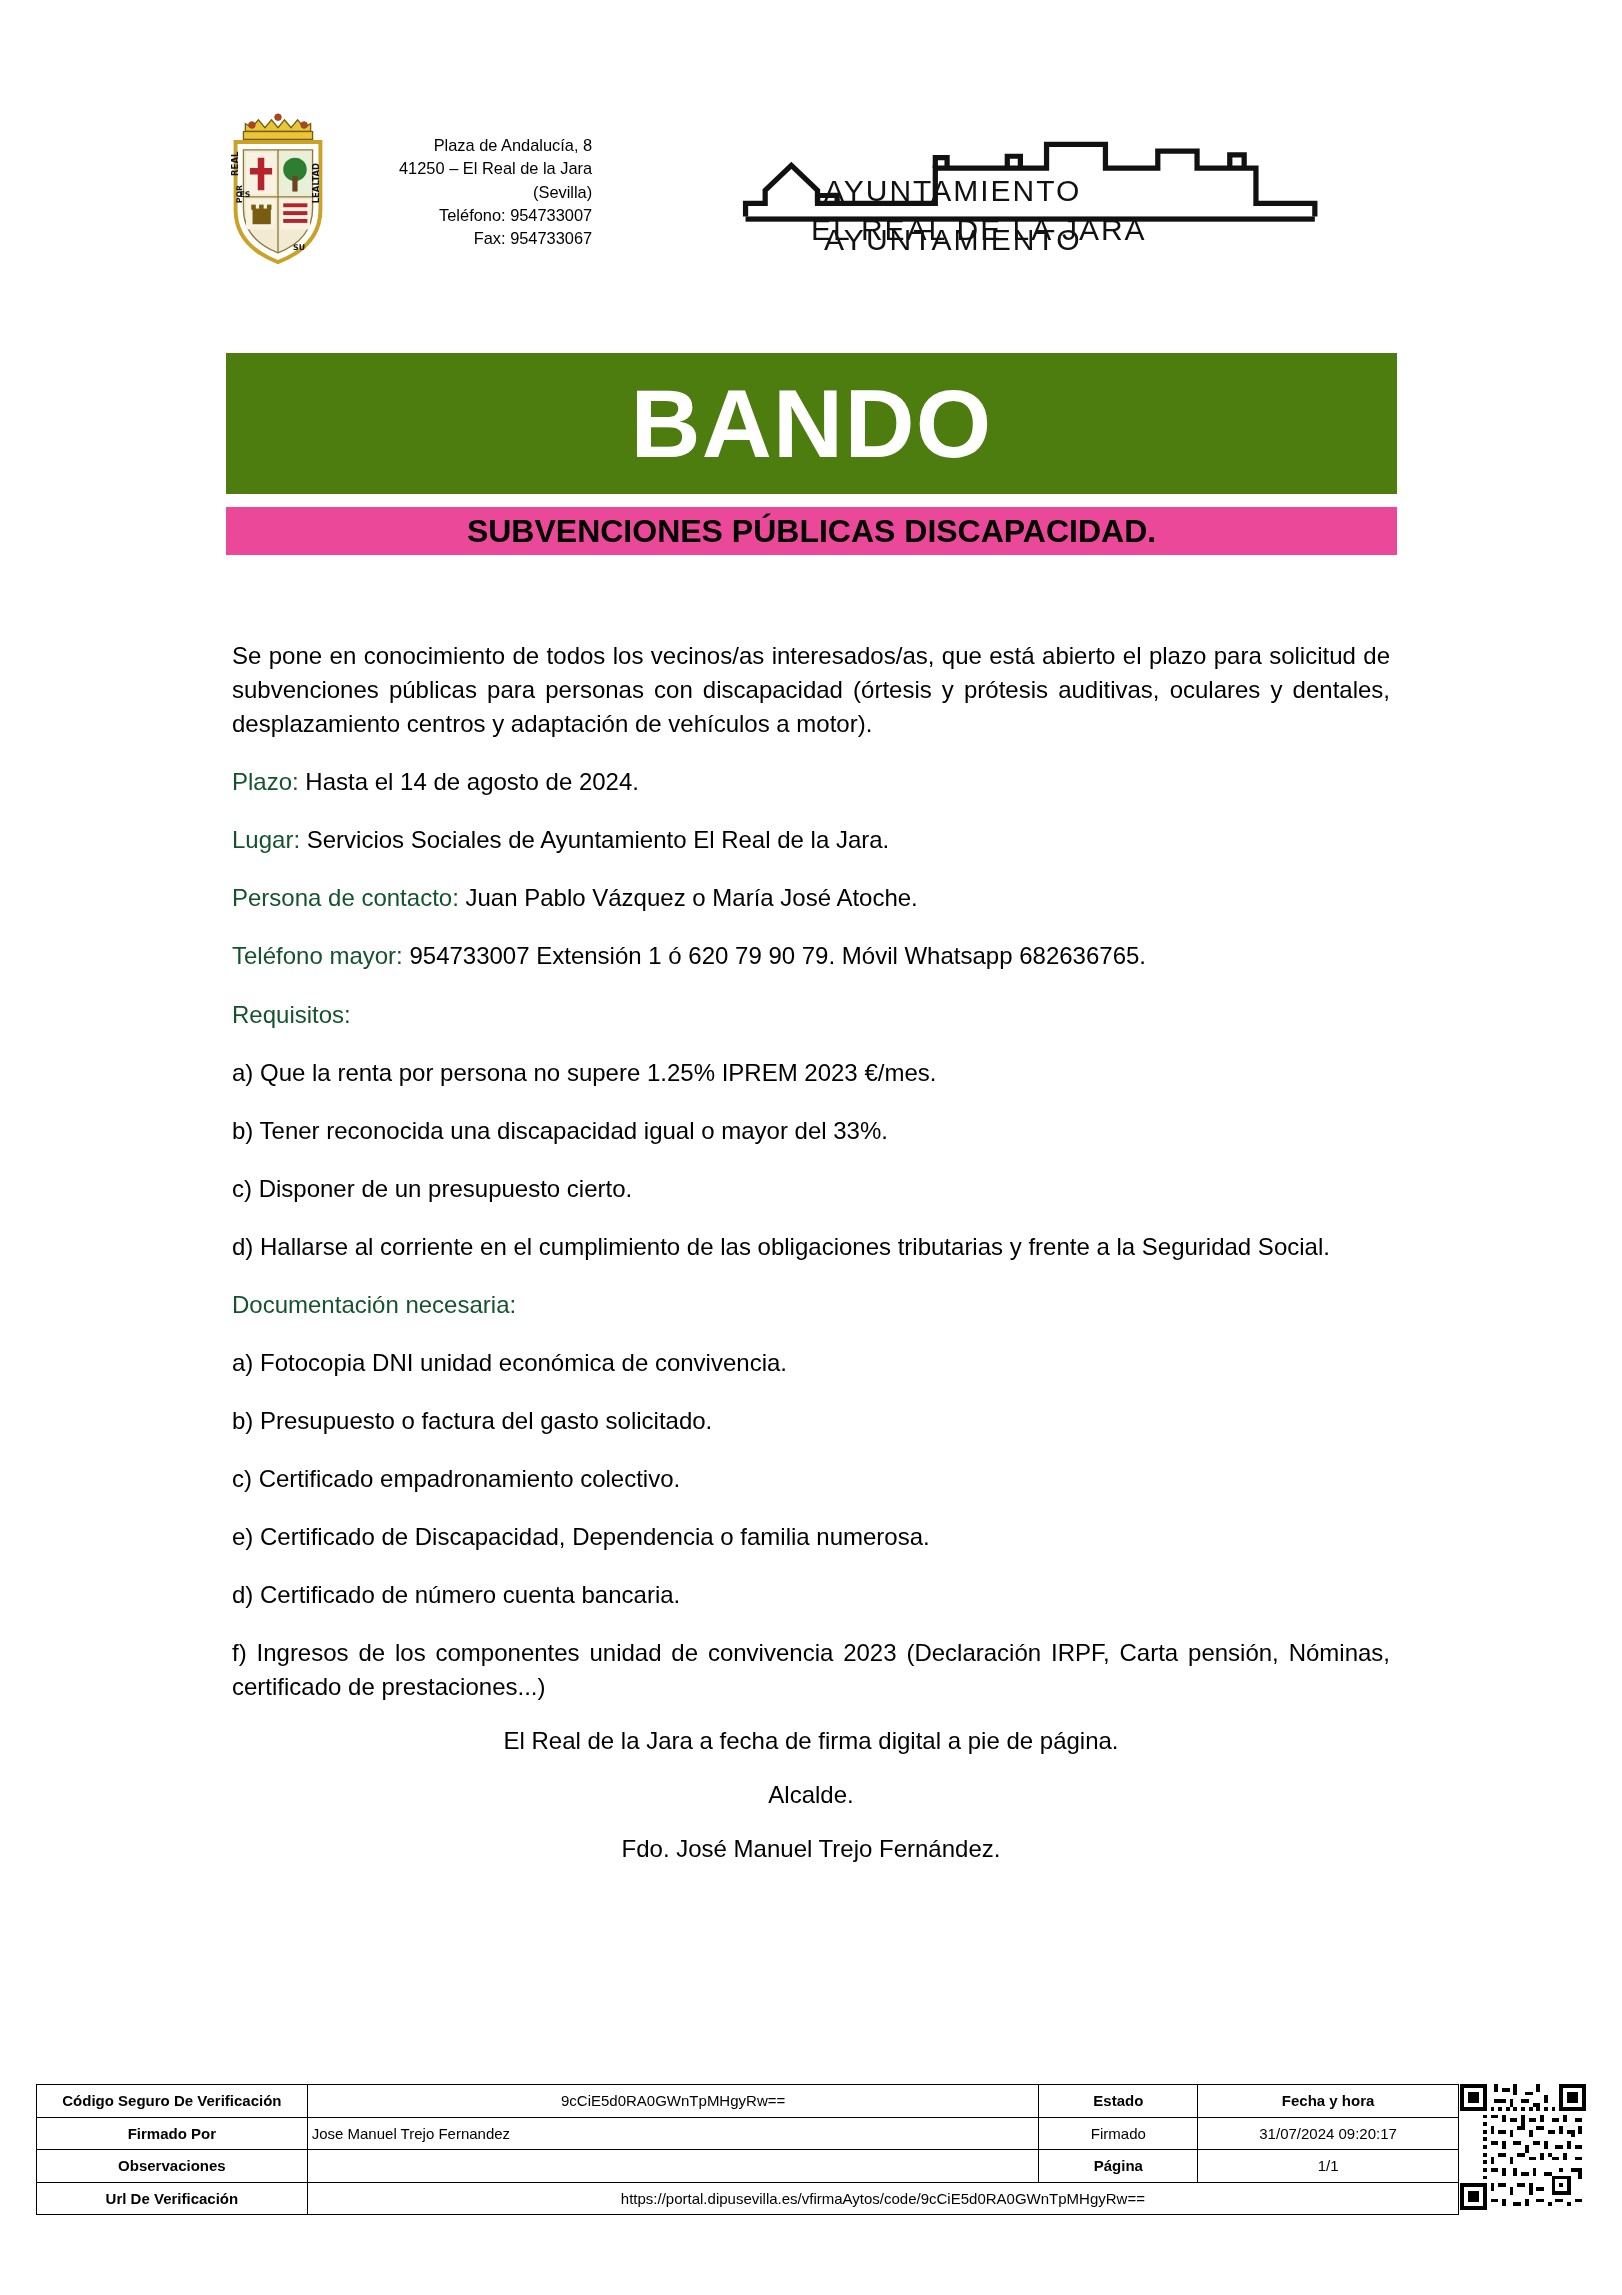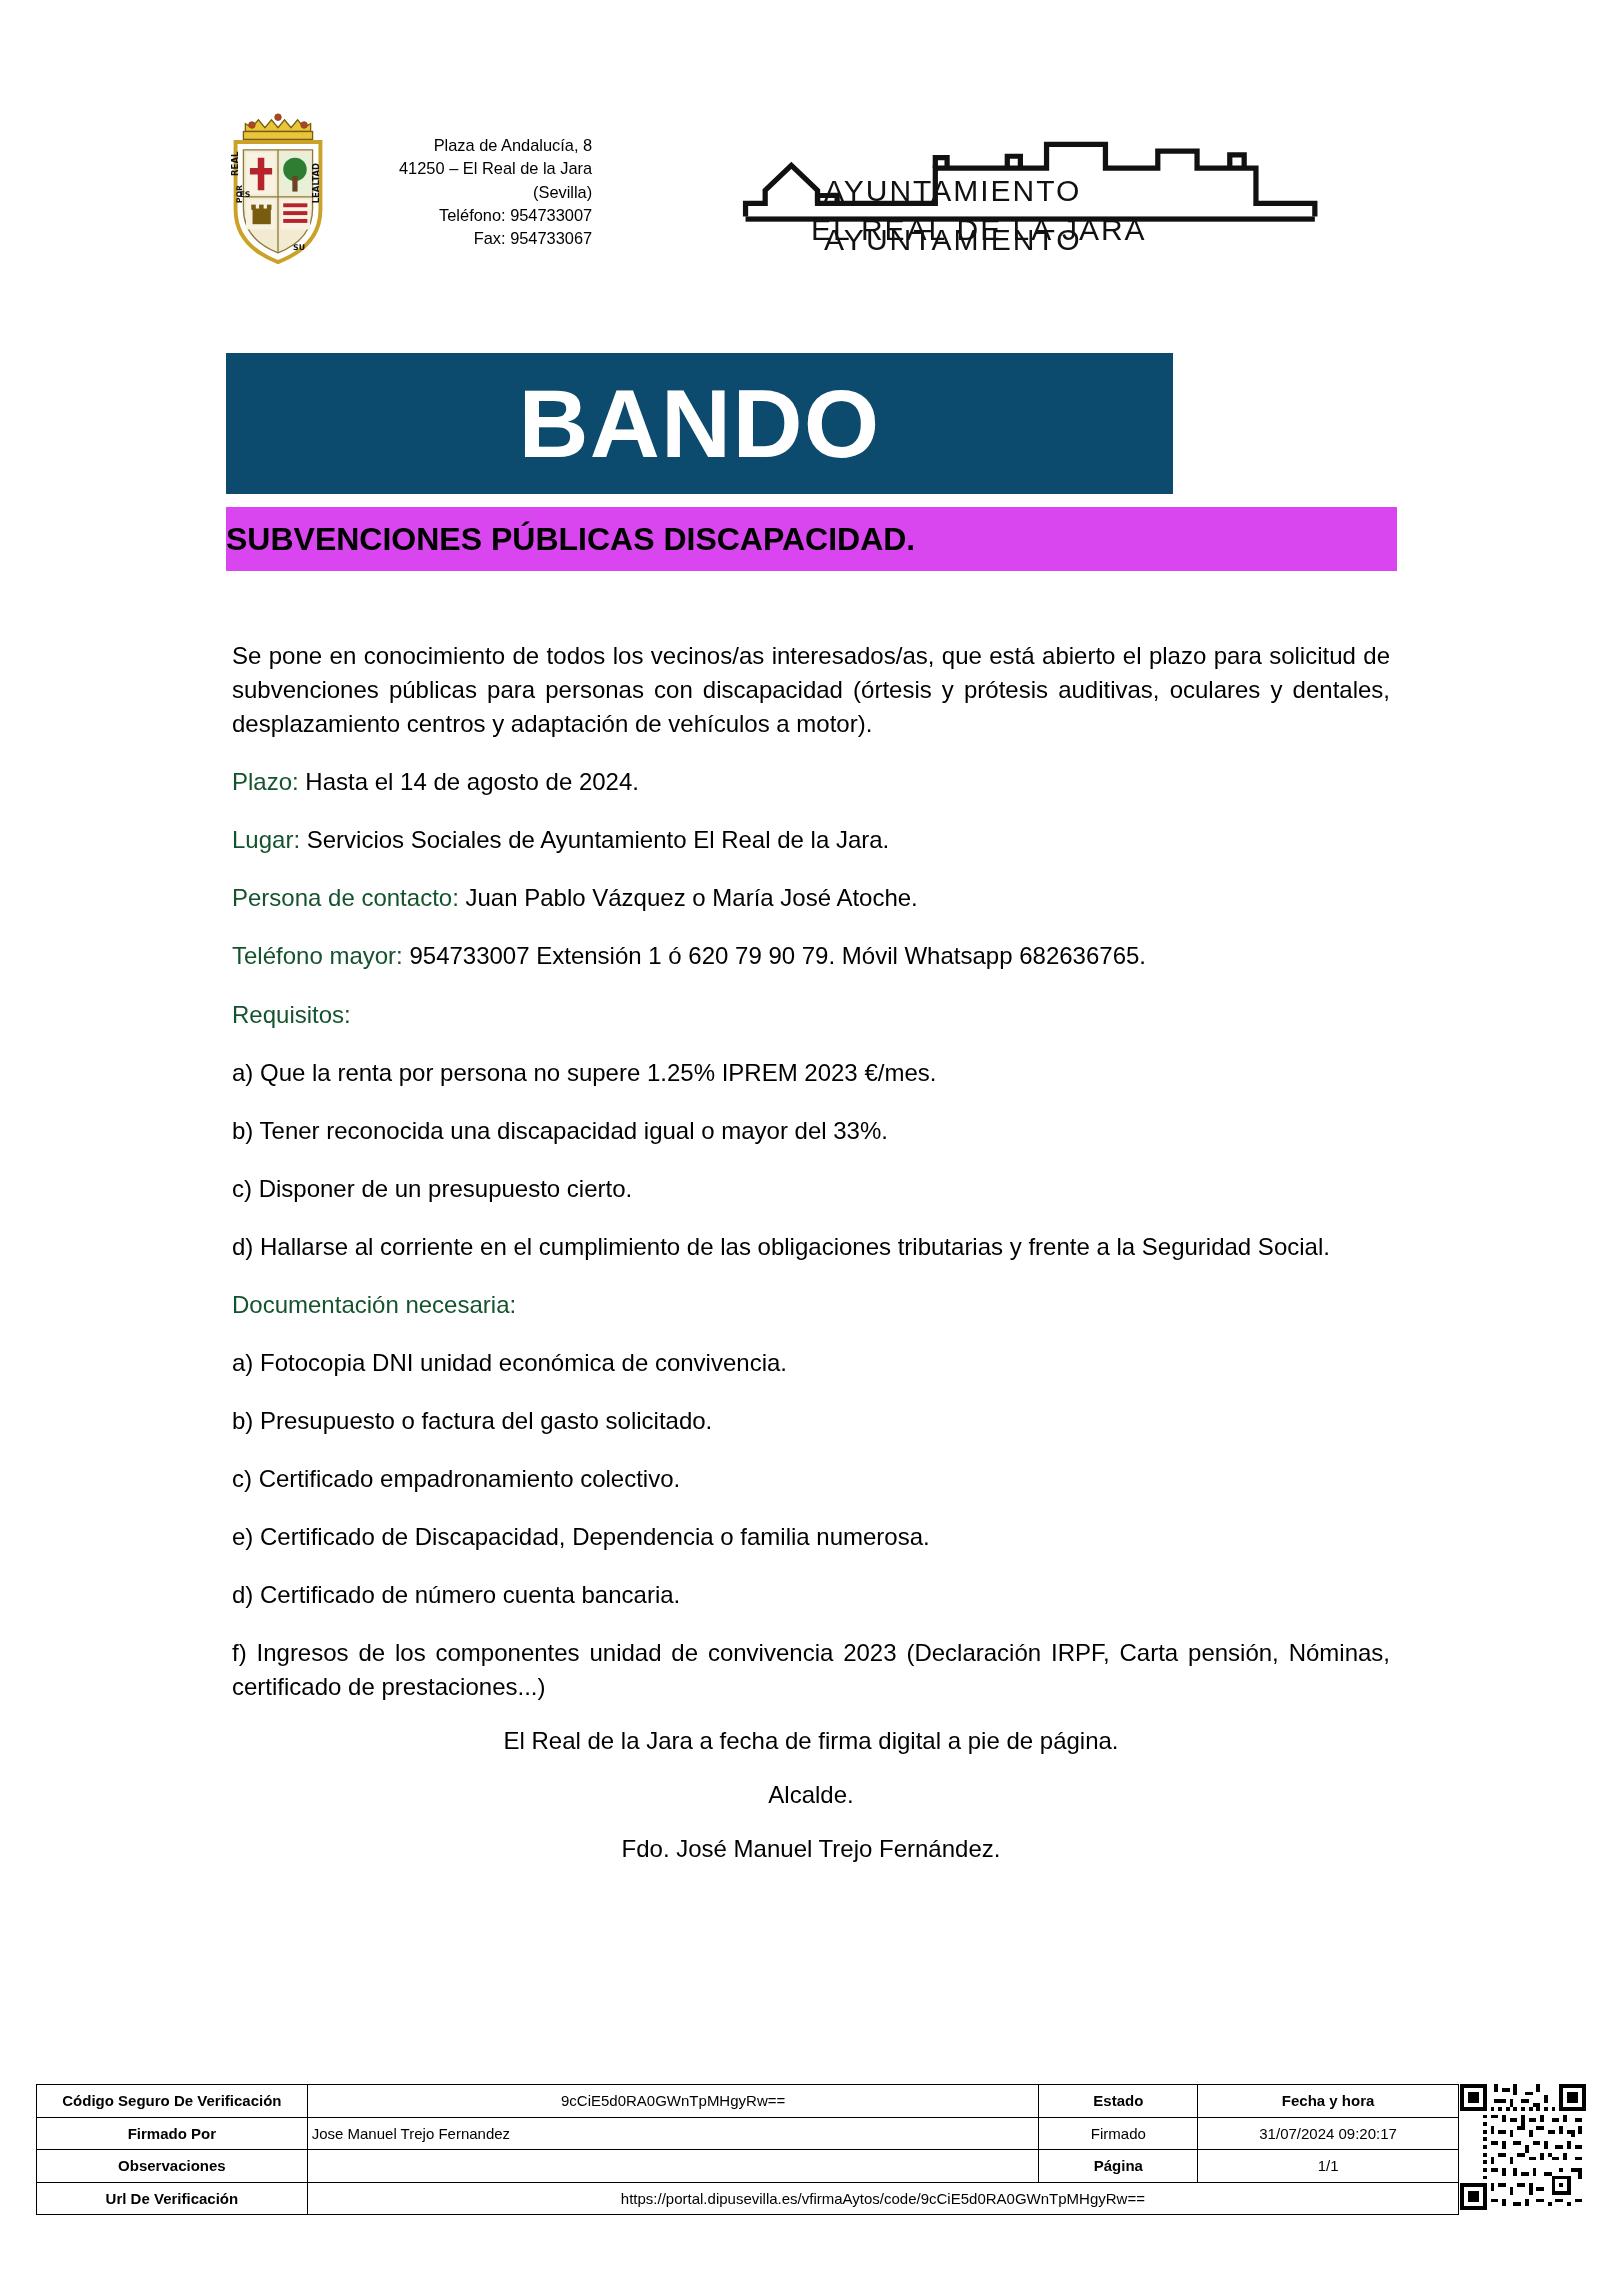--- a/index.html
+++ b/index.html
@@ -58,44 +58,45 @@
     width: 674px;
     height: 164px;
   }
   .logo-block svg { display:block; }
 
   
   .bando-bar {
     position: absolute;
     left: 226px;
     top: 353px;
-    width: 947px;
+    width: 1171px;
     height: 141px;
-    background: #0c4a6e;
+    background: #4d7c0f;
     color: #ffffff;
     display: flex;
     align-items: center;
     justify-content: center;
   }
   .bando-bar span {
     font-size: 97px;
     font-weight: bold;
     letter-spacing: 1.3px;
     line-height: 1;
   }
 
   .subtitle-bar {
     position: absolute;
     left: 226px;
     top: 507px;
     width: 1171px;
-    height: 64px;
-    background: #d946ef;
+    height: 48px;
+    background: #ec4899;
     display: flex;
     align-items: center;
+    justify-content: center;
   }
   .subtitle-bar span {
     font-size: 32px;
     font-weight: bold;
     color: #000;
   }
 
   
   .content {
     position: absolute;

